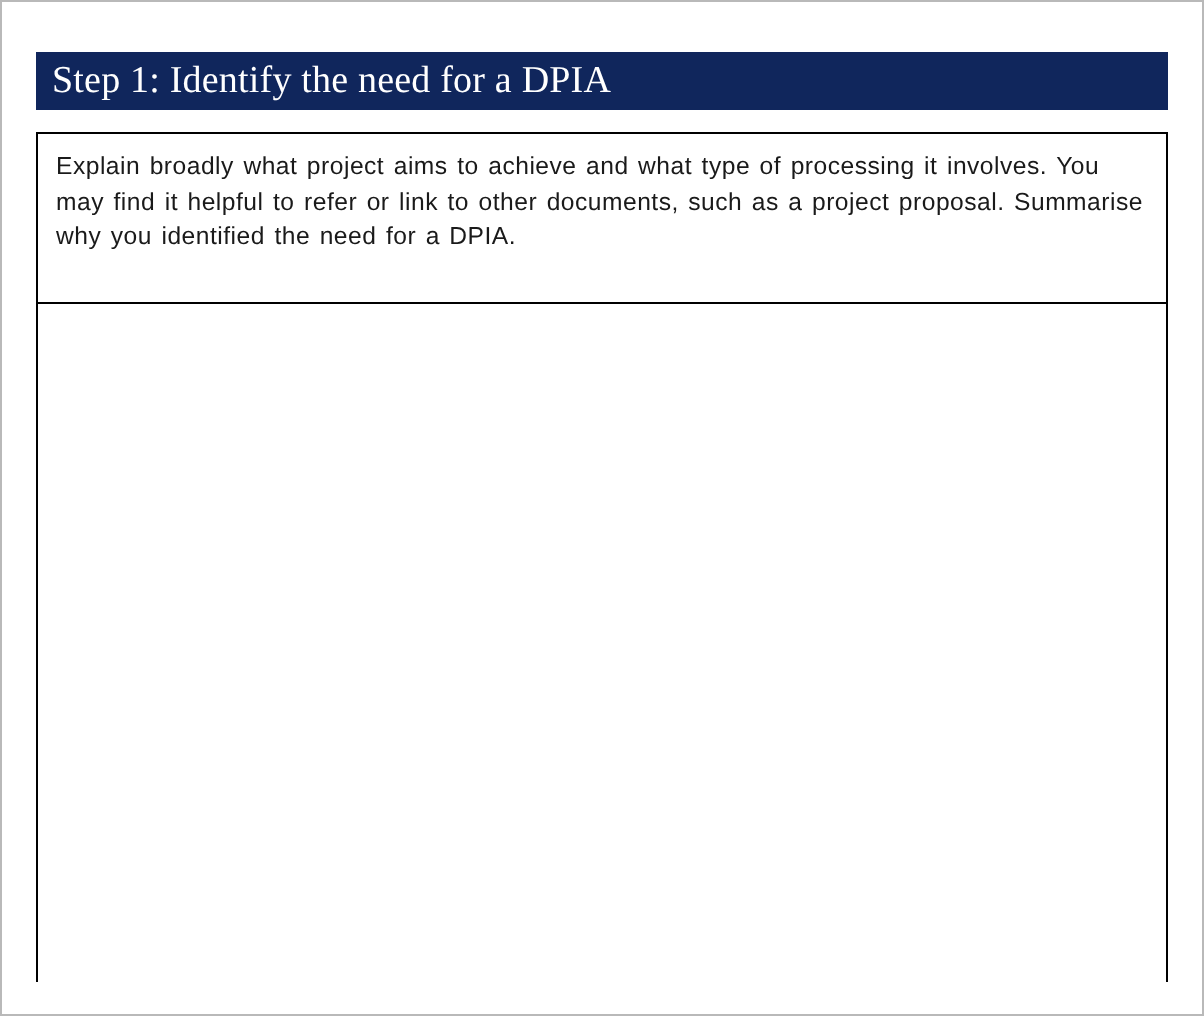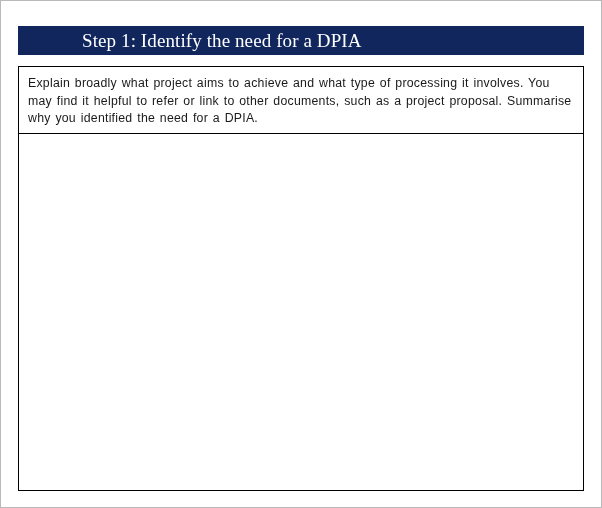--- a/index.html
+++ b/index.html
@@ -39,41 +39,40 @@
     background: #10265c;
     box-sizing: border-box;
     display: flex;
     align-items: center;
   }
   .step-header-title {
     color: #ffffff;
     font-family: "Liberation Serif", serif;
     font-size: 19px;
     line-height: 19px;
-    padding-left: 20px;
+    padding-left: 8px;
     letter-spacing: 0.1px;
     white-space: nowrap;
-    margin-left: 44px;
   }
   .form-box {
     position: absolute;
     left: 18px;
     top: 66px;
     width: 566px;
     height: 425px;
     border: 1px solid #000000;
     box-sizing: border-box;
     background: #ffffff;
   }
   .instruction-cell {
     position: relative;
     width: 100%;
     border-bottom: 1px solid #000000;
     box-sizing: border-box;
-    padding: 8px 10px 5px 9px;
+    padding: 8px 10px 23px 9px;
   }
   .instruction-text {
     color: #1a1a1a;
     font-family: "Liberation Sans", sans-serif;
     font-size: 12.3px;
     line-height: 17.5px;
     letter-spacing: 0.25px;
     word-spacing: 1.1px;
     margin: 0;
   }

